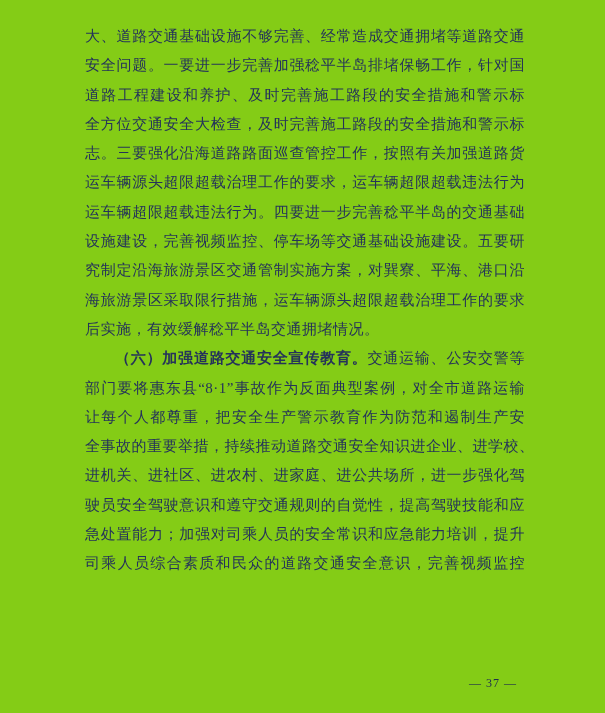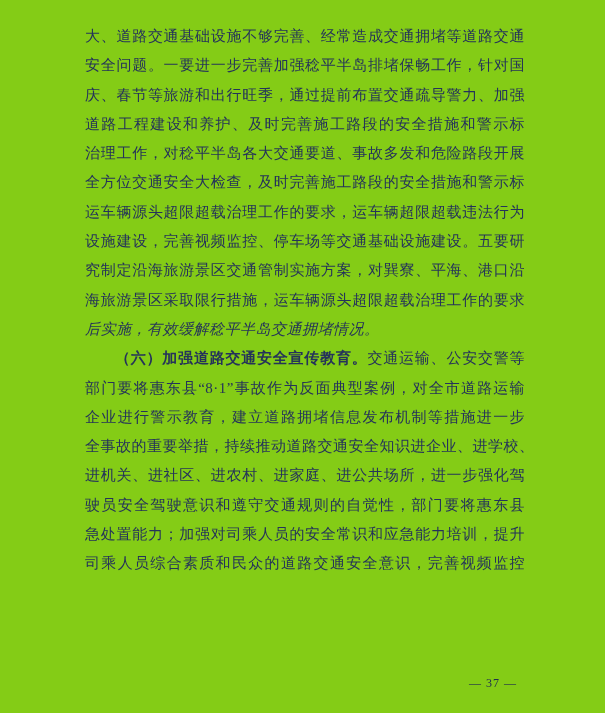--- a/index.html
+++ b/index.html
@@ -28,21 +28,20 @@
   .line {
     height: 29.3px;
     overflow: hidden;
     text-align: justify;
     text-align-last: justify;
     white-space: nowrap;
   }
   .line.plain {
     text-align: center;
     text-align-last: left;
-    font-style: italic;
   }
   .line.indent {
     text-indent: 2em;
   }
   .heading {
     font-weight: 700;
   }
   .page-number {
     position: absolute;
     top: 676px;
@@ -52,32 +51,32 @@
     color: #22304f;
   }
 </style>
 </head>
 <body>
 
 <div class="page">
   <div class="text-block">
     <div class="line">大、道路交通基础设施不够完善、经常造成交通拥堵等道路交通</div>
     <div class="line">安全问题。一要进一步完善加强稔平半岛排堵保畅工作，针对国</div>
-    <div class="line">庆、春节等旅游和出行旺季，通过提前布置交通疏导警力、加强</div>
     <div class="line">道路工程建设和养护、及时完善施工路段的安全措施和警示标</div>
-    <div class="line">治理工作，对稔平半岛各大交通要道、事故多发和危险路段开展</div>
     <div class="line">全方位交通安全大检查，及时完善施工路段的安全措施和警示标</div>
+    <div class="line">志。三要强化沿海道路路面巡查管控工作，按照有关加强道路货</div>
     <div class="line">运车辆源头超限超载治理工作的要求，运车辆超限超载违法行为</div>
+    <div class="line">运车辆超限超载违法行为。四要进一步完善稔平半岛的交通基础</div>
     <div class="line">设施建设，完善视频监控、停车场等交通基础设施建设。五要研</div>
     <div class="line">究制定沿海旅游景区交通管制实施方案，对巽寮、平海、港口沿</div>
     <div class="line">海旅游景区采取限行措施，运车辆源头超限超载治理工作的要求</div>
     <div class="line plain">后实施，有效缓解稔平半岛交通拥堵情况。</div>
     <div class="line indent"><span class="heading">（六）加强道路交通安全宣传教育。</span><span>交通运输、公安交警等</span></div>
     <div class="line">部门要将惠东县“8·1”事故作为反面典型案例，对全市道路运输</div>
-    <div class="line">企业进行警示教育，建立道路拥堵信息发布机制等措施进一步</div>
+    <div class="line">让每个人都尊重，把安全生产警示教育作为防范和遏制生产安</div>
     <div class="line">全事故的重要举措，持续推动道路交通安全知识进企业、进学校、</div>
     <div class="line">进机关、进社区、进农村、进家庭、进公共场所，进一步强化驾</div>
-    <div class="line">驶员安全驾驶意识和遵守交通规则的自觉性，部门要将惠东县</div>
+    <div class="line">驶员安全驾驶意识和遵守交通规则的自觉性，提高驾驶技能和应</div>
     <div class="line">急处置能力；加强对司乘人员的安全常识和应急能力培训，提升</div>
     <div class="line">司乘人员综合素质和民众的道路交通安全意识，完善视频监控</div>
   </div>
   <div class="page-number">— 37 —</div>
 </div>
 
 </body></html>

